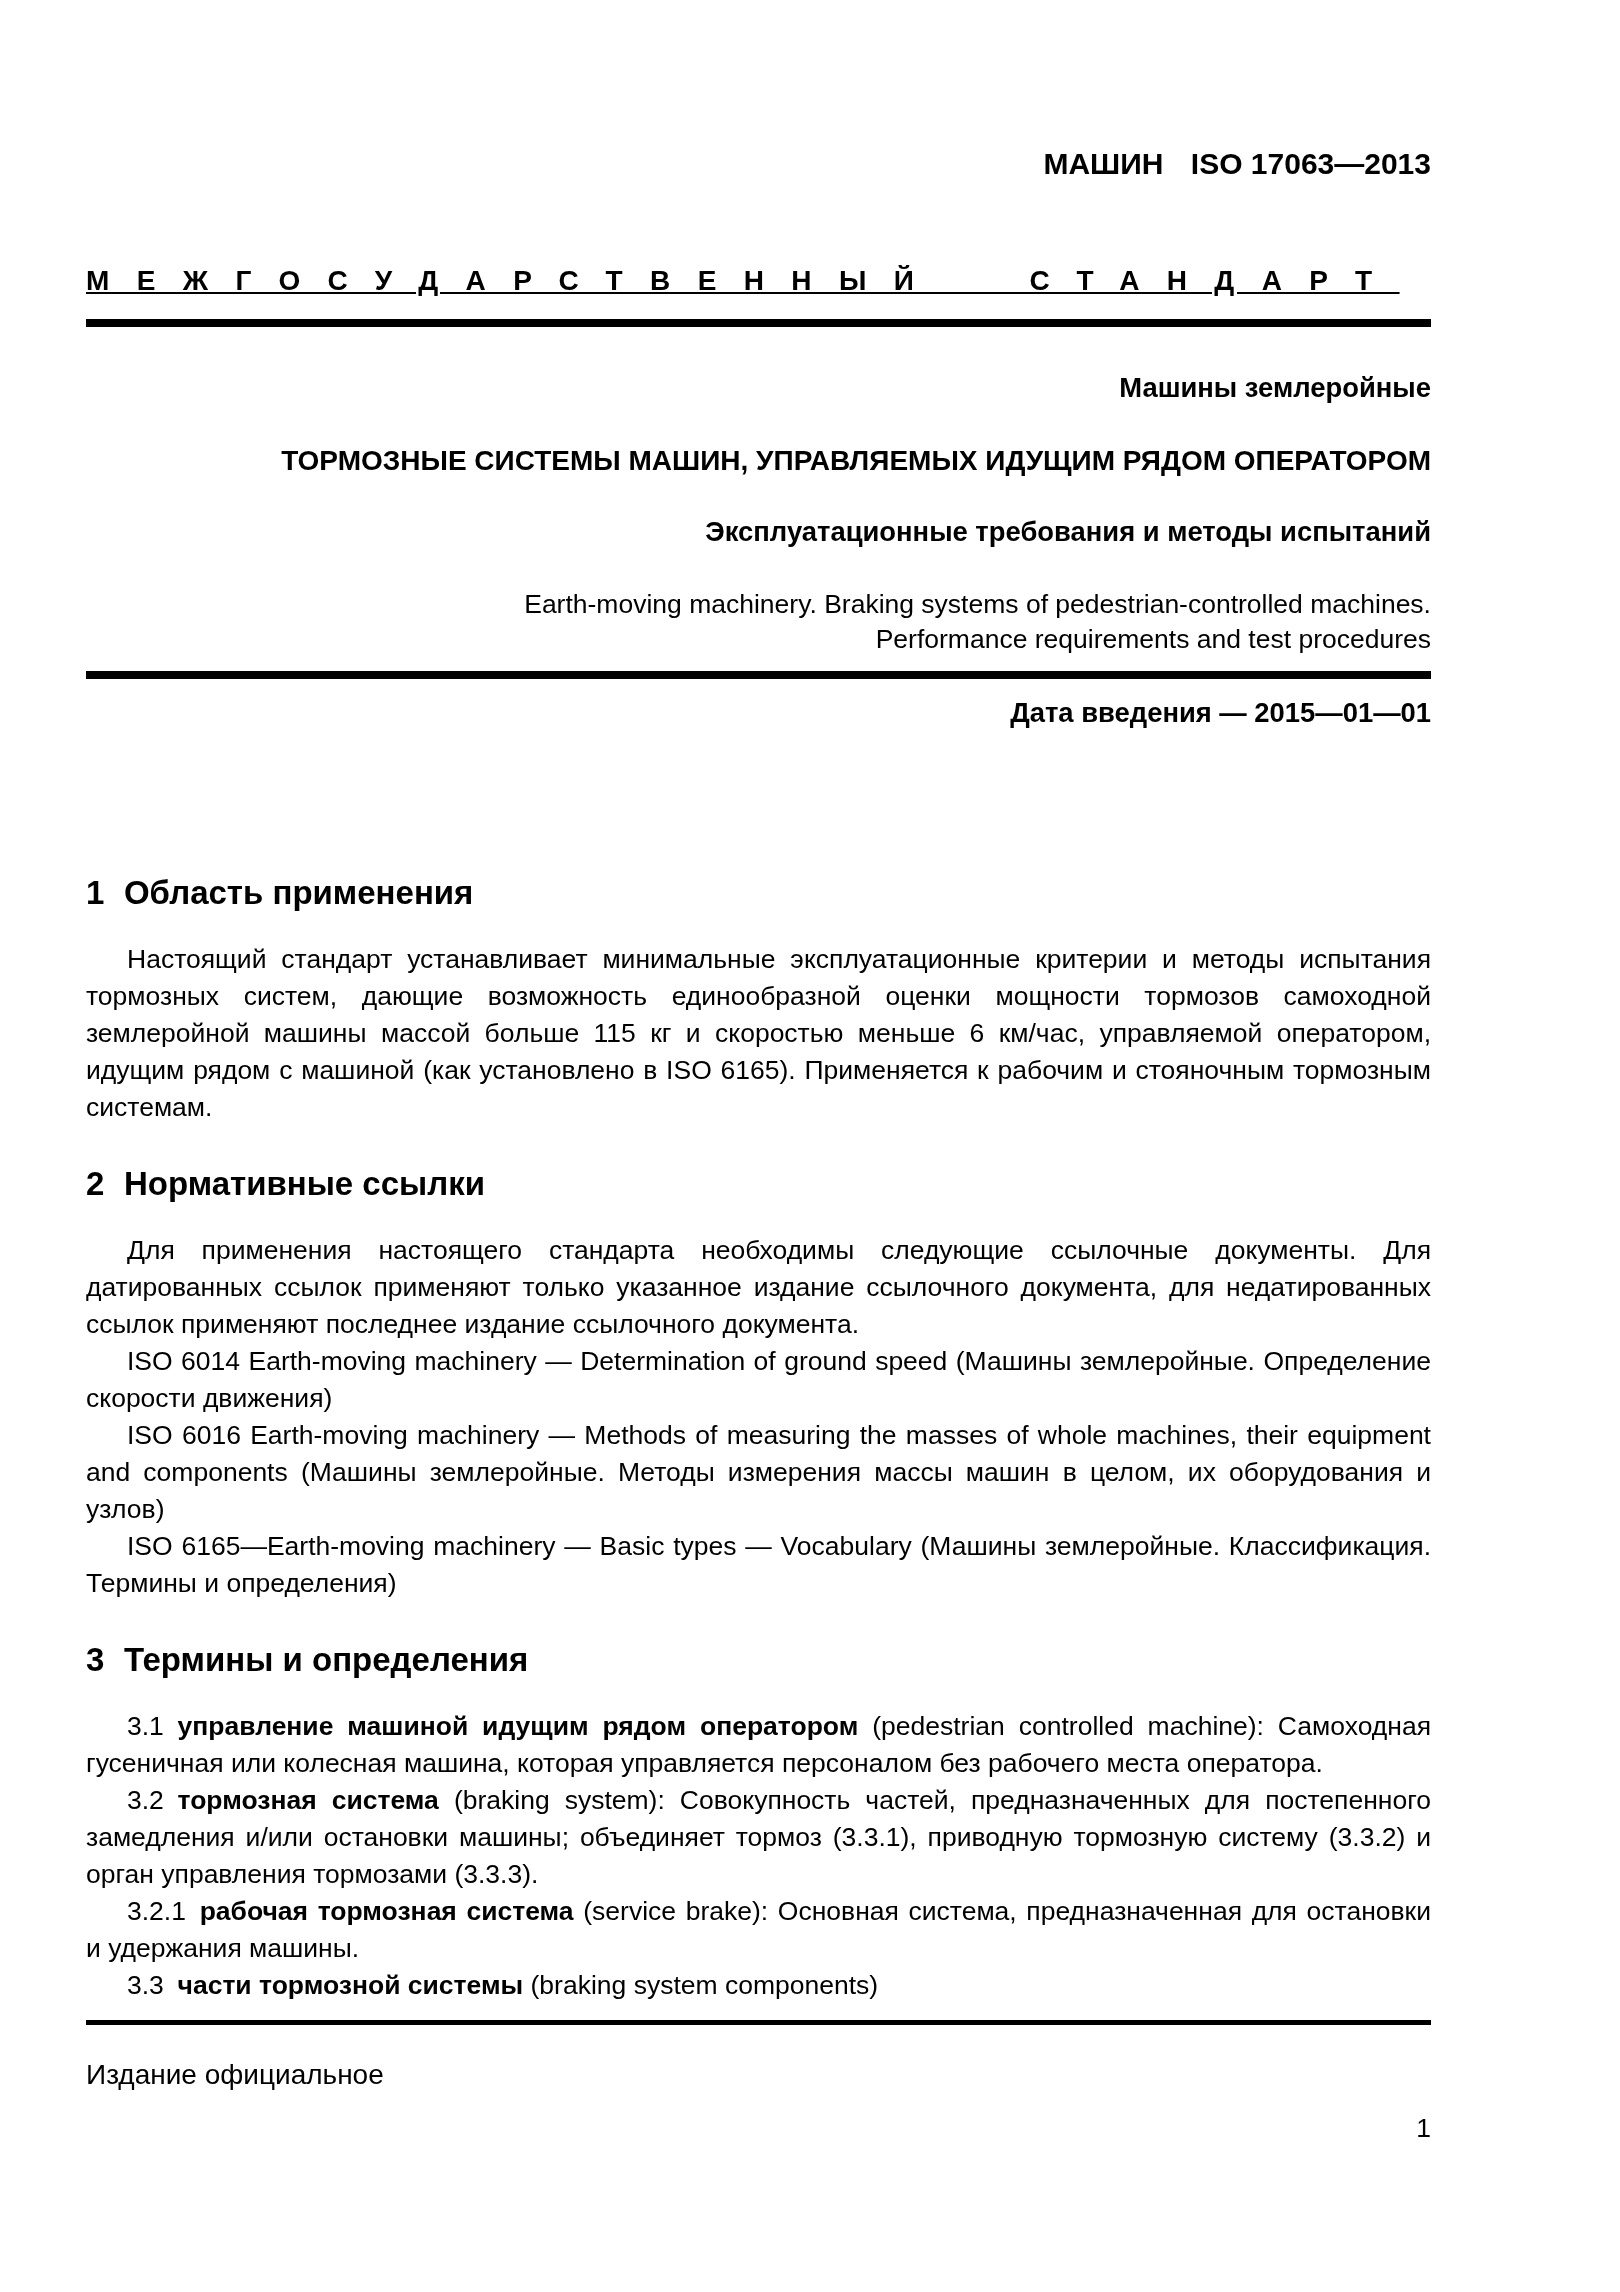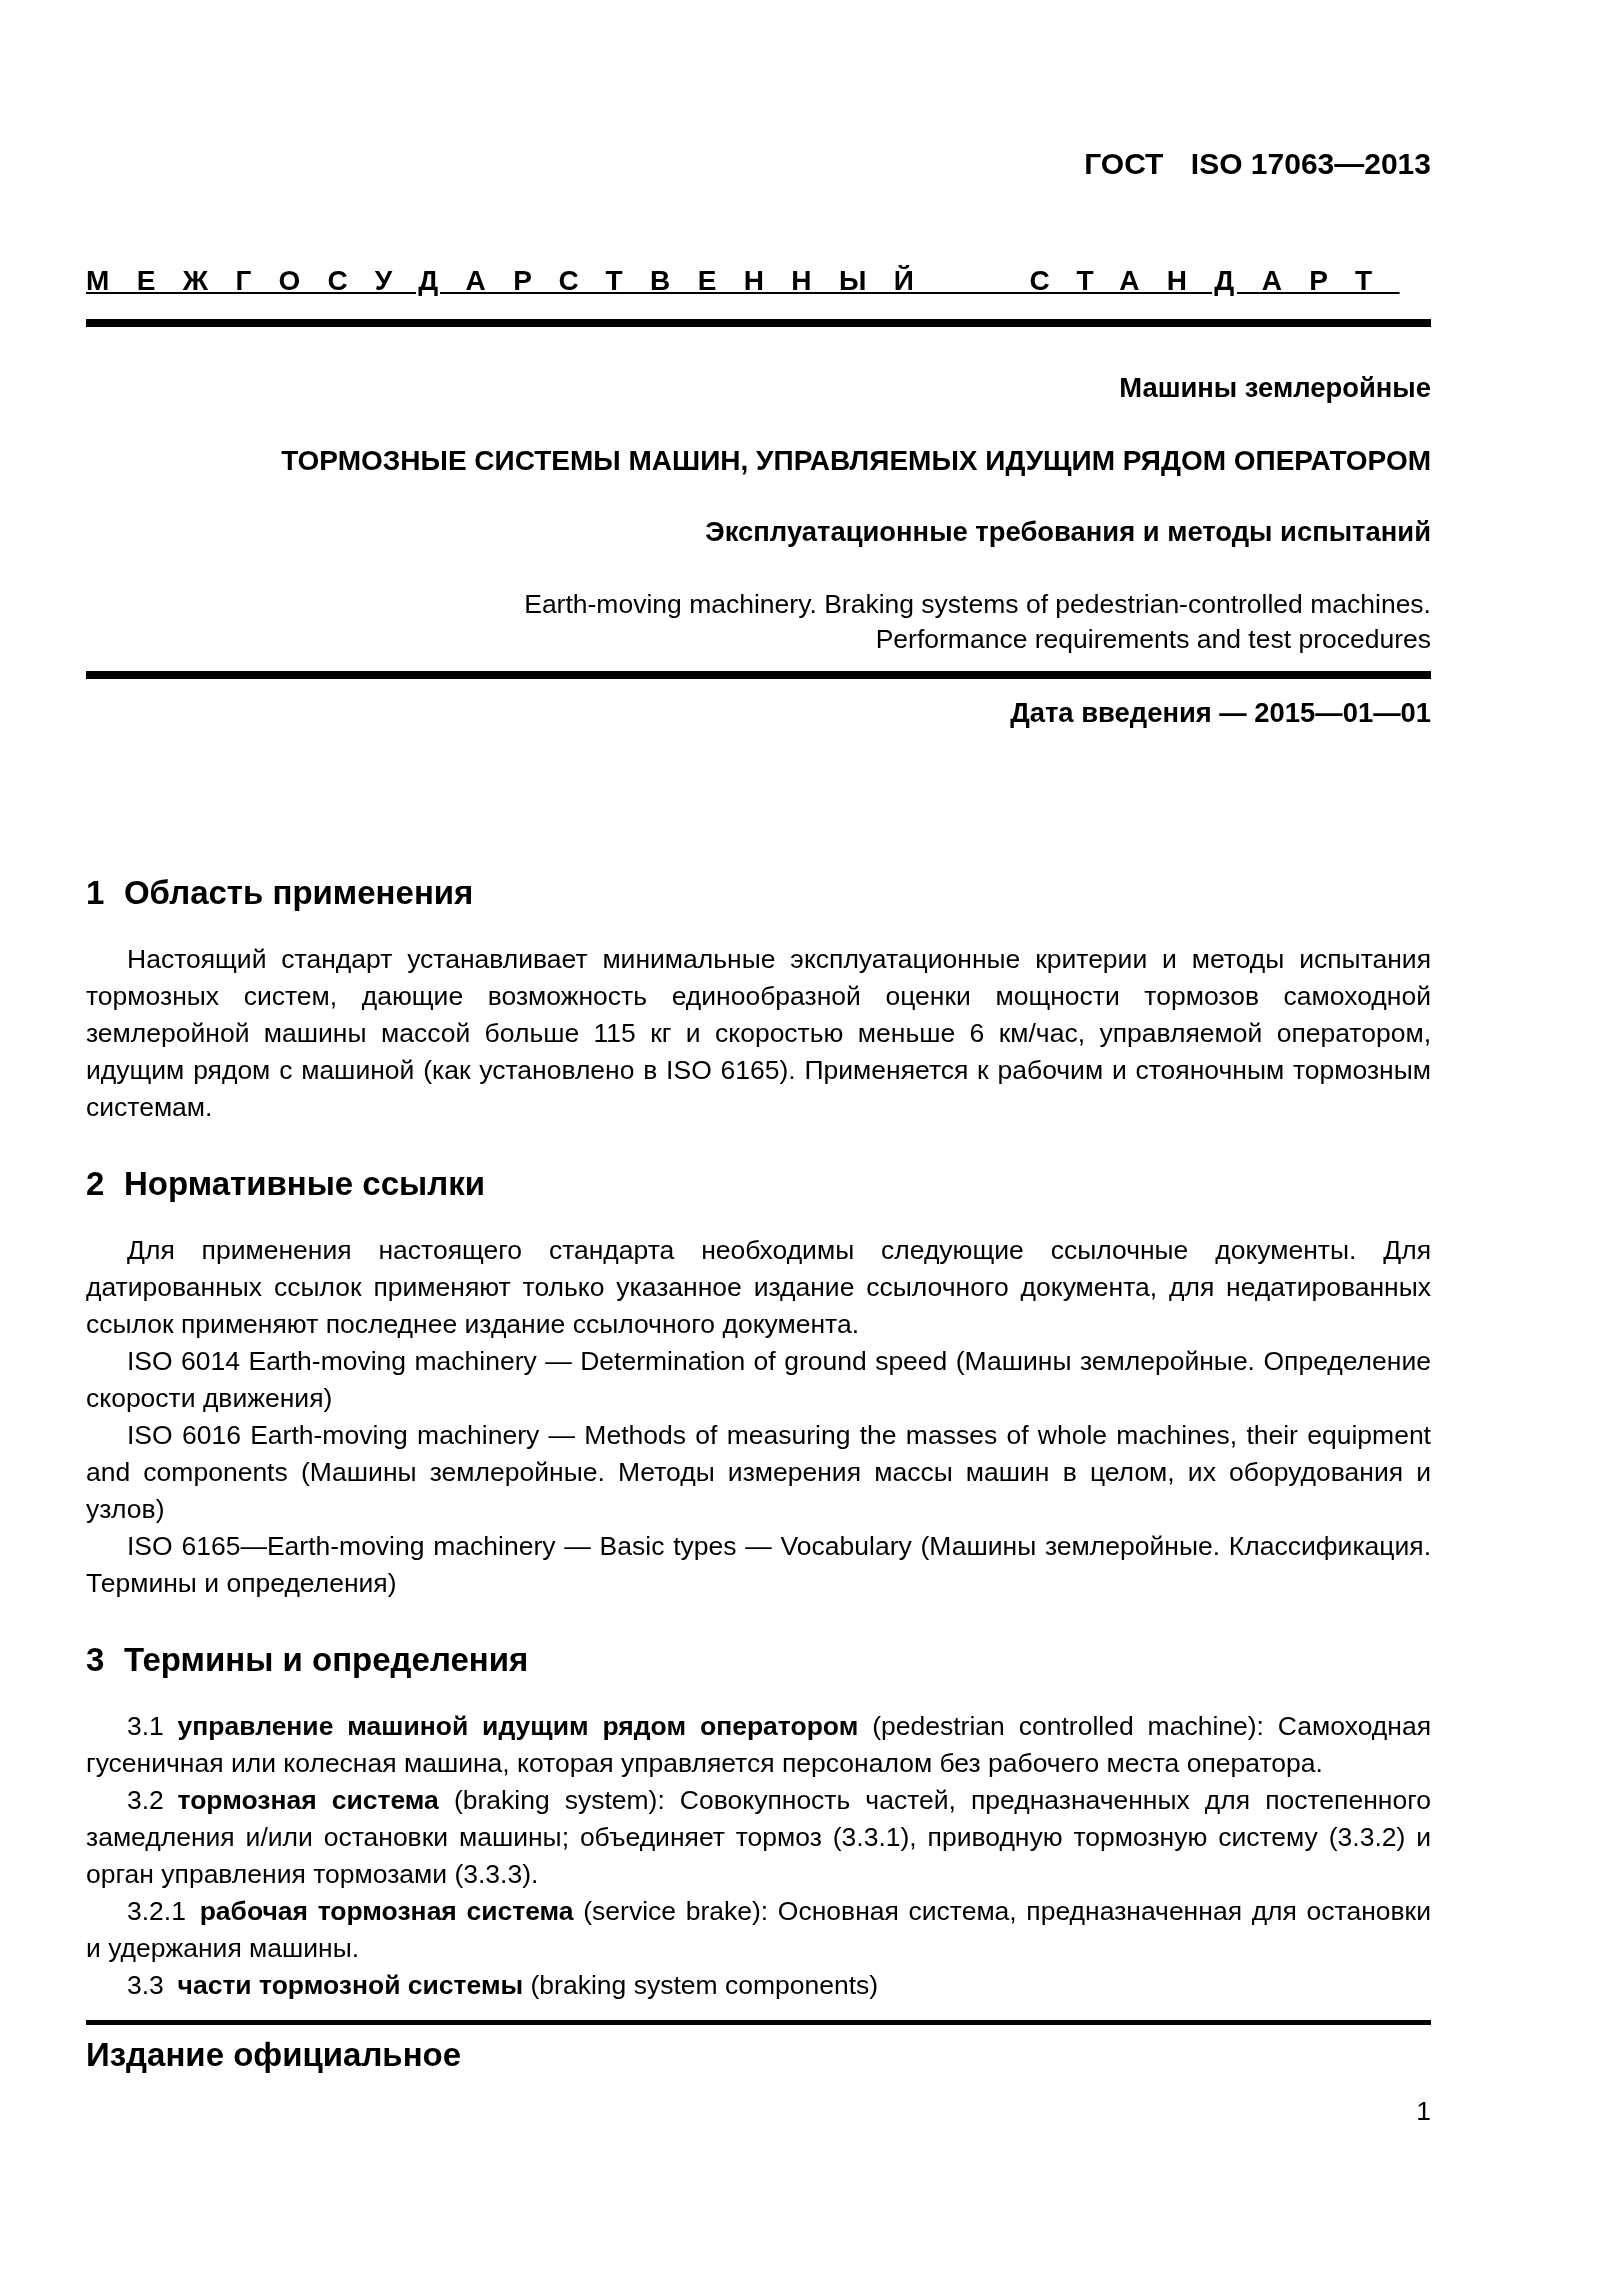--- a/index.html
+++ b/index.html
@@ -73,36 +73,36 @@
   .para {
     font-size: 26.5px;
     line-height: 37px;
     text-align: justify;
     text-indent: 41px;
     margin: 0;
   }
   .para .t-num { margin-right: 13.7px; }
 
   .footer-note {
-    margin-top: 11px;
-    font-size: 33px;
-    font-weight: bold;
+    margin-top: 34px;
+    font-size: 28px;
+    font-weight: normal;
   }
   .page-num {
     margin-top: 21.6px;
     font-size: 26.5px;
   }
 </style>
 </head>
 <body>
 
 <div class="page">
 
   <div class="doc-header right">
-    <span class="doc-label">ГОСТ</span><span>ISO 17063—2013</span>
+    <span class="doc-label">МАШИН</span><span>ISO 17063—2013</span>
   </div>
 
   <div class="std-type">МЕЖГОСУДАРСТВЕННЫЙ СТАНДАРТ</div>
 
   <div class="rule rule-a"></div>
 
   <div class="t-group center">Машины землеройные</div>
 
   <div class="t-main center">ТОРМОЗНЫЕ СИСТЕМЫ МАШИН, УПРАВЛЯЕМЫХ ИДУЩИМ РЯДОМ ОПЕРАТОРОМ</div>
 

